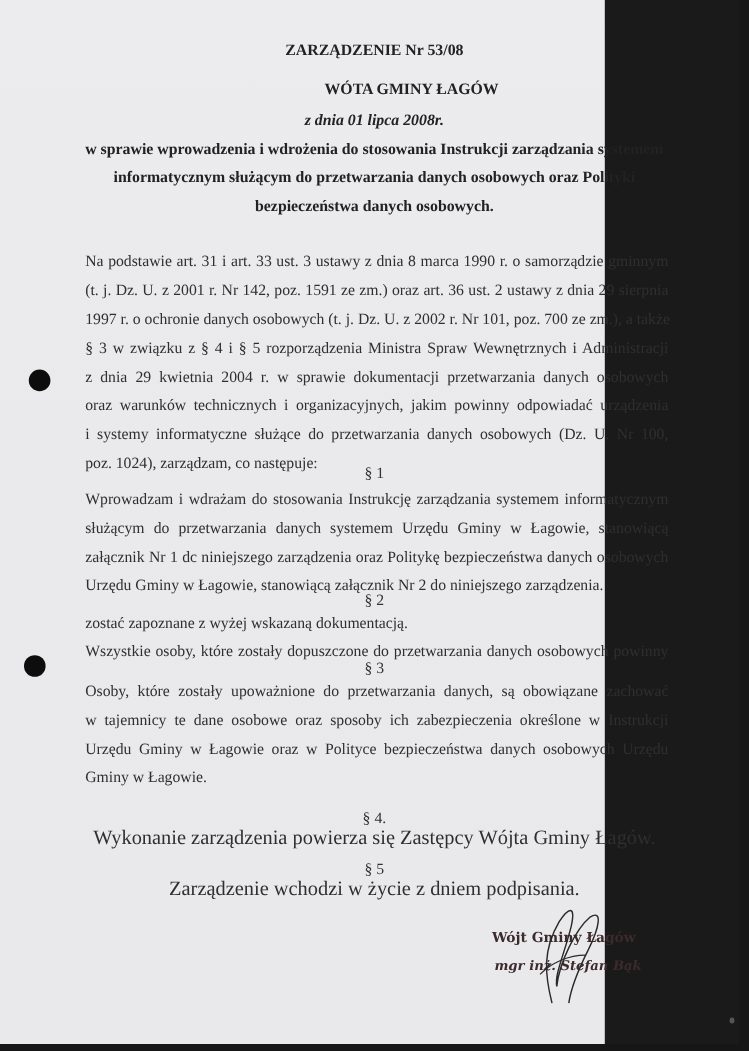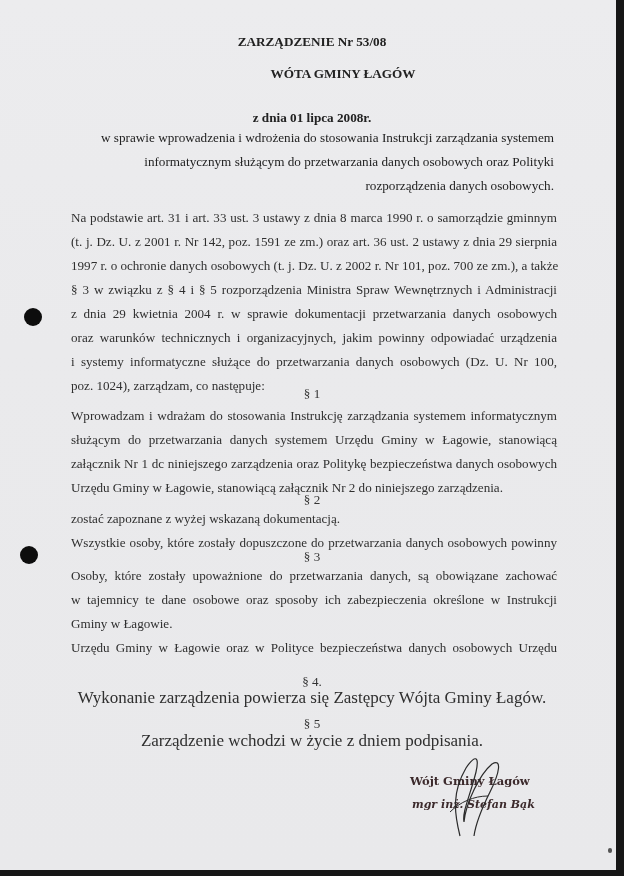--- a/index.html
+++ b/index.html
@@ -3,37 +3,37 @@
   <meta charset="utf-8">
   <style>
     html, body { margin: 0; padding: 0; }
     body {
       width: 624px; height: 876px; position: relative; overflow: hidden;
       background: #1a1a1a;
       font-family: "Liberation Serif", "DejaVu Serif", serif;
       color: #2a2a2a;
     }
     .page {
-      position: absolute; left: 0; top: 0; width: 624px; height: 870px;
+      position: absolute; left: 0; top: 0; width: 504px; height: 870px;
       background: linear-gradient(180deg, #ececee 0%, #eaeaec 40%, #e9e9eb 100%);
     }
     .edge-right { position: absolute; left: 616px; top: 0; width: 8px; height: 876px; background: #161616; }
     .edge-bottom { position: absolute; left: 0; top: 870px; width: 624px; height: 6px; background: #161616; }
 
     .title, .subtitle, .date {
       position: absolute; left: 0; width: 624px; text-align: center;
       font-weight: bold; font-size: 13.2px; color: #222;
     }
     .title { top: 34px; }
     .subtitle { top: 66px; padding-left: 31px; }
-    .date { top: 110px; }
+    .date { top: 92px; font-style: italic; }
 
     .subject {
-      position: absolute; left: 70px; width: 484px; top: 126px;
-      text-align: right; font-weight: normal; font-size: 13.2px; line-height: 24px; color: #222;
+      position: absolute; left: 70px; width: 484px; top: 112px;
+      text-align: center; font-weight: bold; font-size: 13.2px; line-height: 24px; color: #222;
     }
     .subject .line { display: block; white-space: nowrap; }
 
     .body-text {
       position: absolute; left: 71px; width: 486px;
       font-size: 13.1px; line-height: 24px; color: #2f2f2f;
     }
     .jline {
       display: block; text-align: justify; text-align-last: justify; white-space: nowrap;
       height: 24px; overflow: visible;
@@ -66,21 +66,21 @@
 
 <div class="page">
 
   <div class="title">ZARZĄDZENIE Nr 53/08</div>
   <div class="subtitle">WÓTA GMINY ŁAGÓW</div>
   <div class="date">z dnia 01 lipca 2008r.</div>
 
   <div class="subject">
     <span class="line">w sprawie wprowadzenia i wdrożenia do stosowania Instrukcji zarządzania systemem</span>
     <span class="line">informatycznym służącym do przetwarzania danych osobowych oraz Polityki</span>
-    <span class="line">rozporządzenia danych osobowych.</span>
+    <span class="line">bezpieczeństwa danych osobowych.</span>
   </div>
 
   <div class="body-text" style="top:206px;">
     <span class="jline">Na podstawie art. 31 i art. 33 ust. 3 ustawy z dnia 8 marca 1990 r. o samorządzie gminnym</span>
     <span class="jline">(t. j. Dz. U. z 2001 r. Nr 142, poz. 1591 ze zm.) oraz art. 36 ust. 2 ustawy z dnia 29 sierpnia</span>
     <span class="jline">1997 r. o ochronie danych osobowych (t. j. Dz. U. z 2002 r. Nr 101, poz. 700 ze zm.), a także</span>
     <span class="jline">§ 3 w związku z § 4 i § 5 rozporządzenia Ministra Spraw Wewnętrznych i Administracji</span>
     <span class="jline">z dnia 29 kwietnia 2004 r. w sprawie dokumentacji przetwarzania danych osobowych</span>
     <span class="jline">oraz warunków technicznych i organizacyjnych, jakim powinny odpowiadać urządzenia</span>
     <span class="jline">i systemy informatyczne służące do przetwarzania danych osobowych (Dz. U. Nr 100,</span>
@@ -98,22 +98,22 @@
   <div class="para-mark" style="top:492px;">§ 2</div>
   <div class="body-text" style="top:507px;">
     <span class="jline last">zostać zapoznane z wyżej wskazaną dokumentacją.</span>
     <span class="jline">Wszystkie osoby, które zostały dopuszczone do przetwarzania danych osobowych powinny</span>
   </div>
 
   <div class="para-mark" style="top:549px;">§ 3</div>
   <div class="body-text" style="top:564px;">
     <span class="jline">Osoby, które zostały upoważnione do przetwarzania danych, są obowiązane zachować</span>
     <span class="jline">w tajemnicy te dane osobowe oraz sposoby ich zabezpieczenia określone w Instrukcji</span>
+    <span class="jline">Urzędu Gminy w Łagowie oraz w Polityce bezpieczeństwa danych osobowych Urzędu</span>
     <span class="jline last">Gminy w Łagowie.</span>
-    <span class="jline">Urzędu Gminy w Łagowie oraz w Polityce bezpieczeństwa danych osobowych Urzędu</span>
   </div>
 
   <div class="para-mark" style="top:674px;">§ 4.</div>
   <div class="center-line" style="top:688px;">Wykonanie zarządzenia powierza się  Zastępcy Wójta Gminy Łagów.</div>
 
   <div class="para-mark" style="top:716px;">§ 5</div>
   <div class="center-line" style="top:731px;">Zarządzenie wchodzi w życie z dniem podpisania.</div>
 
   <div class="stamp" style="color: rgb(60, 42, 44);">
     <span class="l1">Wójt Gminy Łagów</span>

